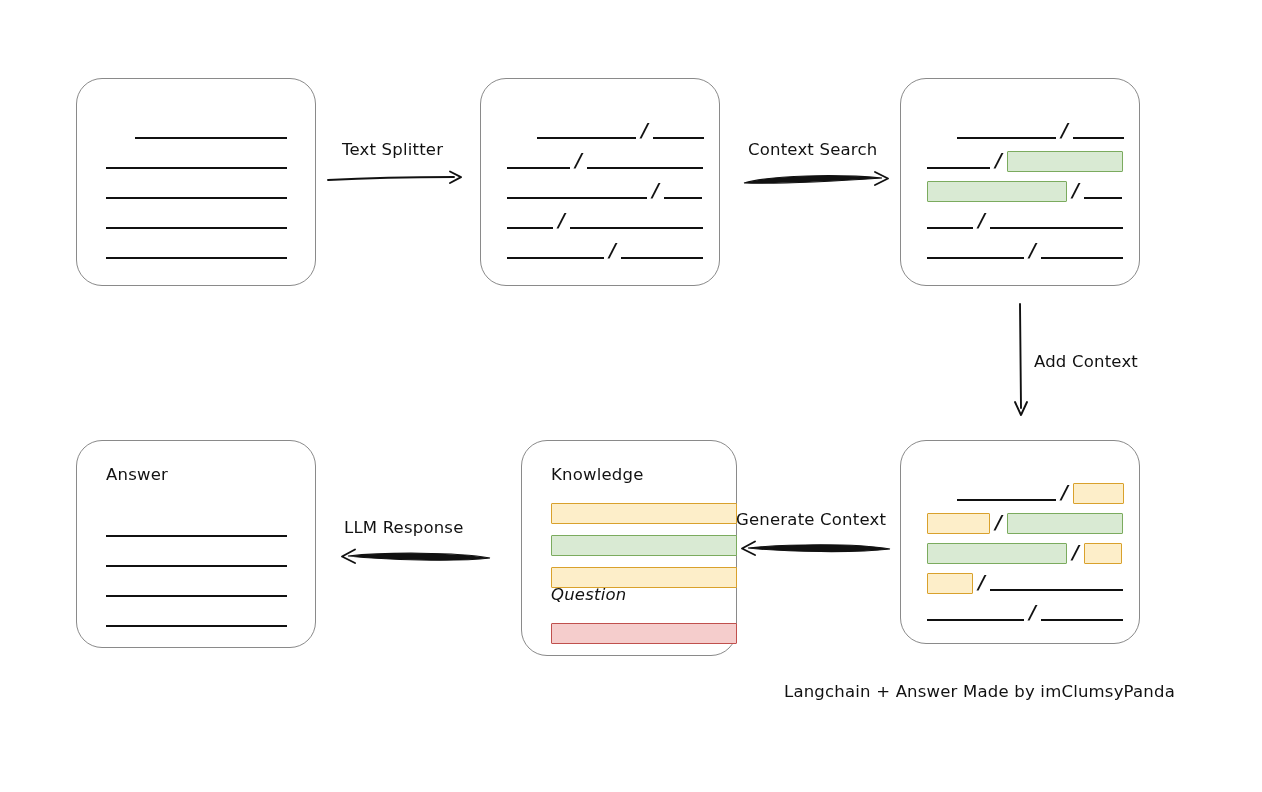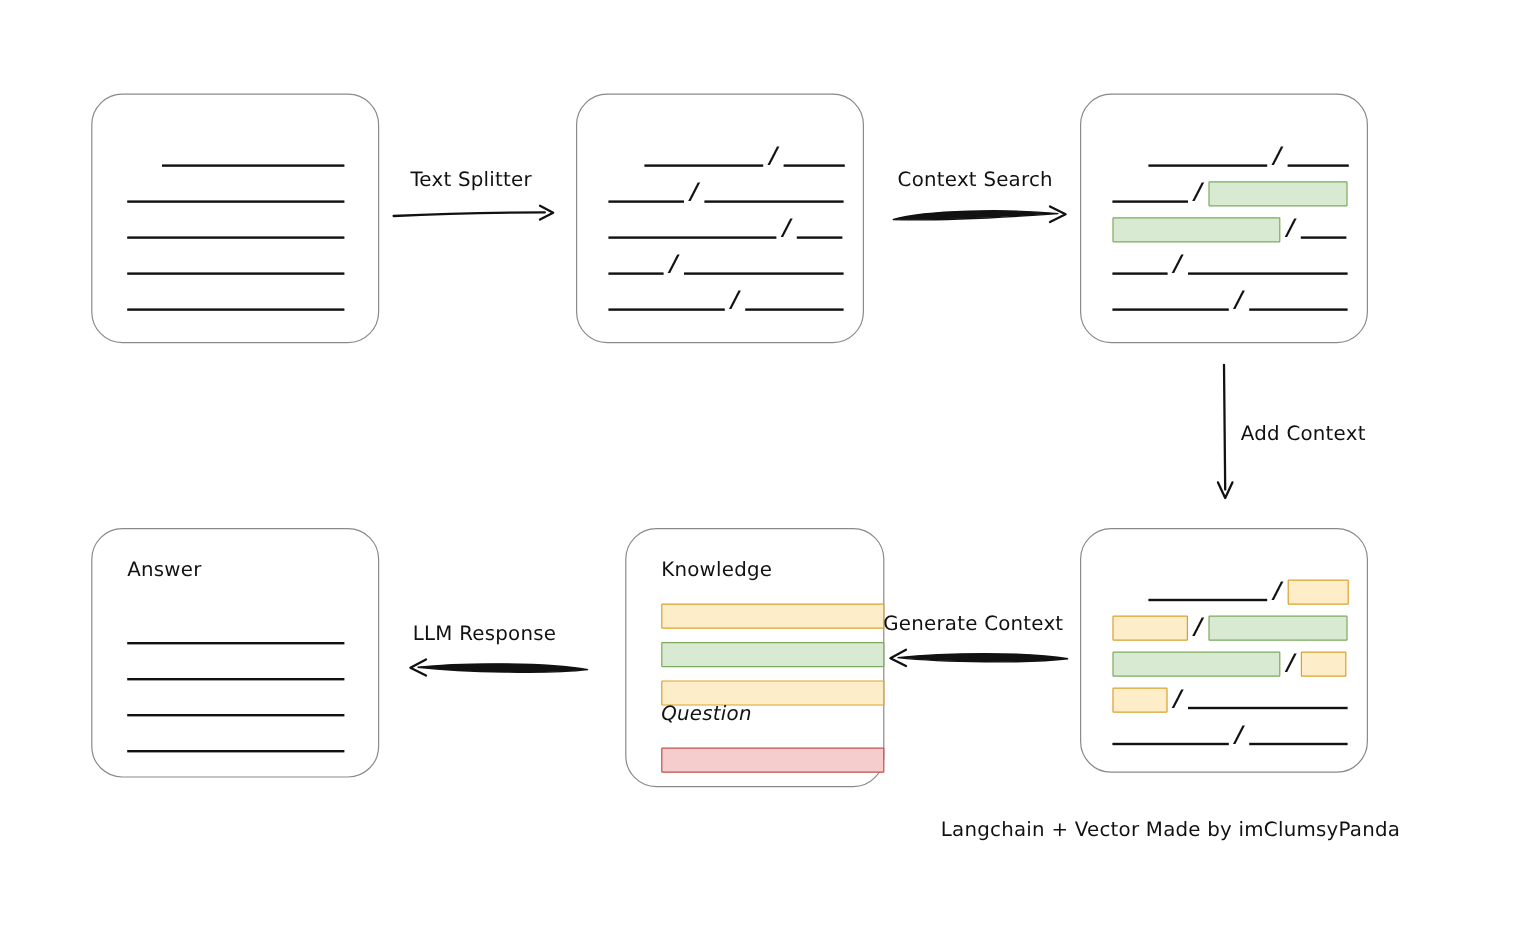--- a/index.html
+++ b/index.html
@@ -299,15 +299,15 @@
           <div class="seg-line" style="width: 133px;"></div>
         </div>
         <div class="row" style="left: 26px; top: 161px;">
           <div class="seg-line" style="width: 97px;"></div>
           <div class="seg-slash">/</div>
           <div class="seg-line" style="width: 82px;"></div>
         </div>
       </div>
   </div>
 
-  <div class="credit" style="left:784px; top:682px;">Langchain + Vector Made by imClumsyPanda</div>
+  <div class="credit" style="left:784px; top:682px;">Langchain + Answer Made by imClumsyPanda</div>
 
 </div>
 
 </body></html>

